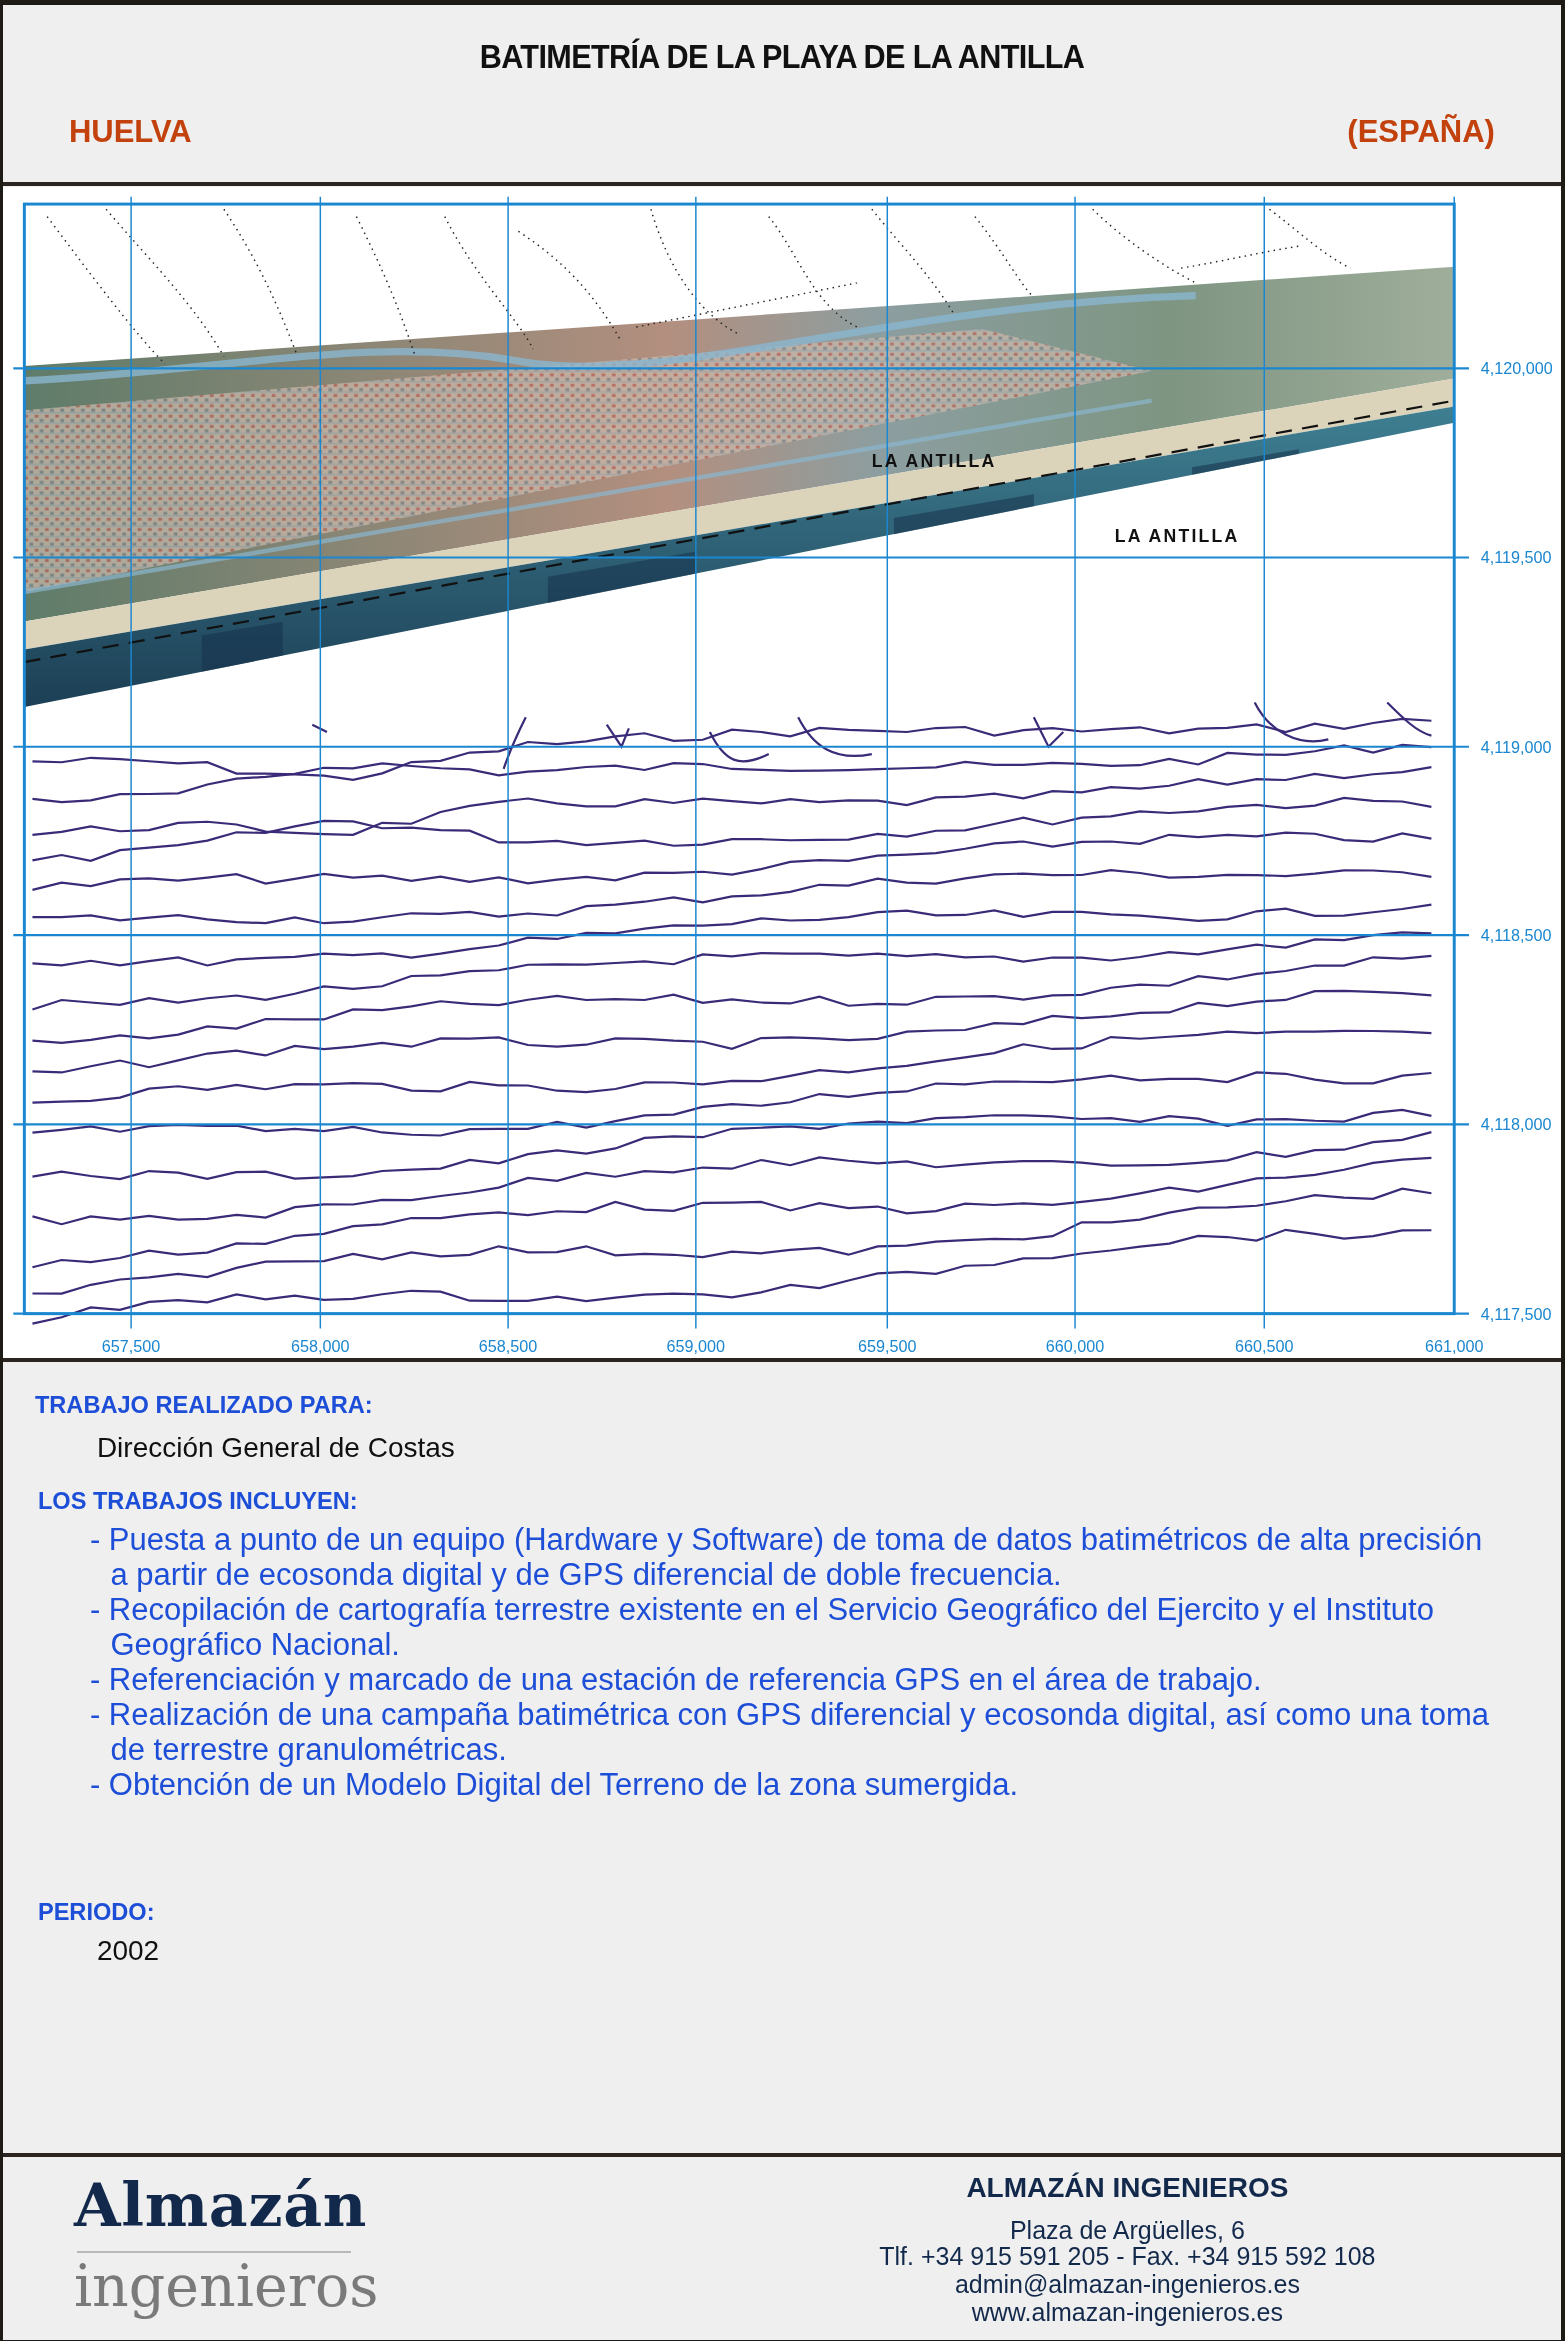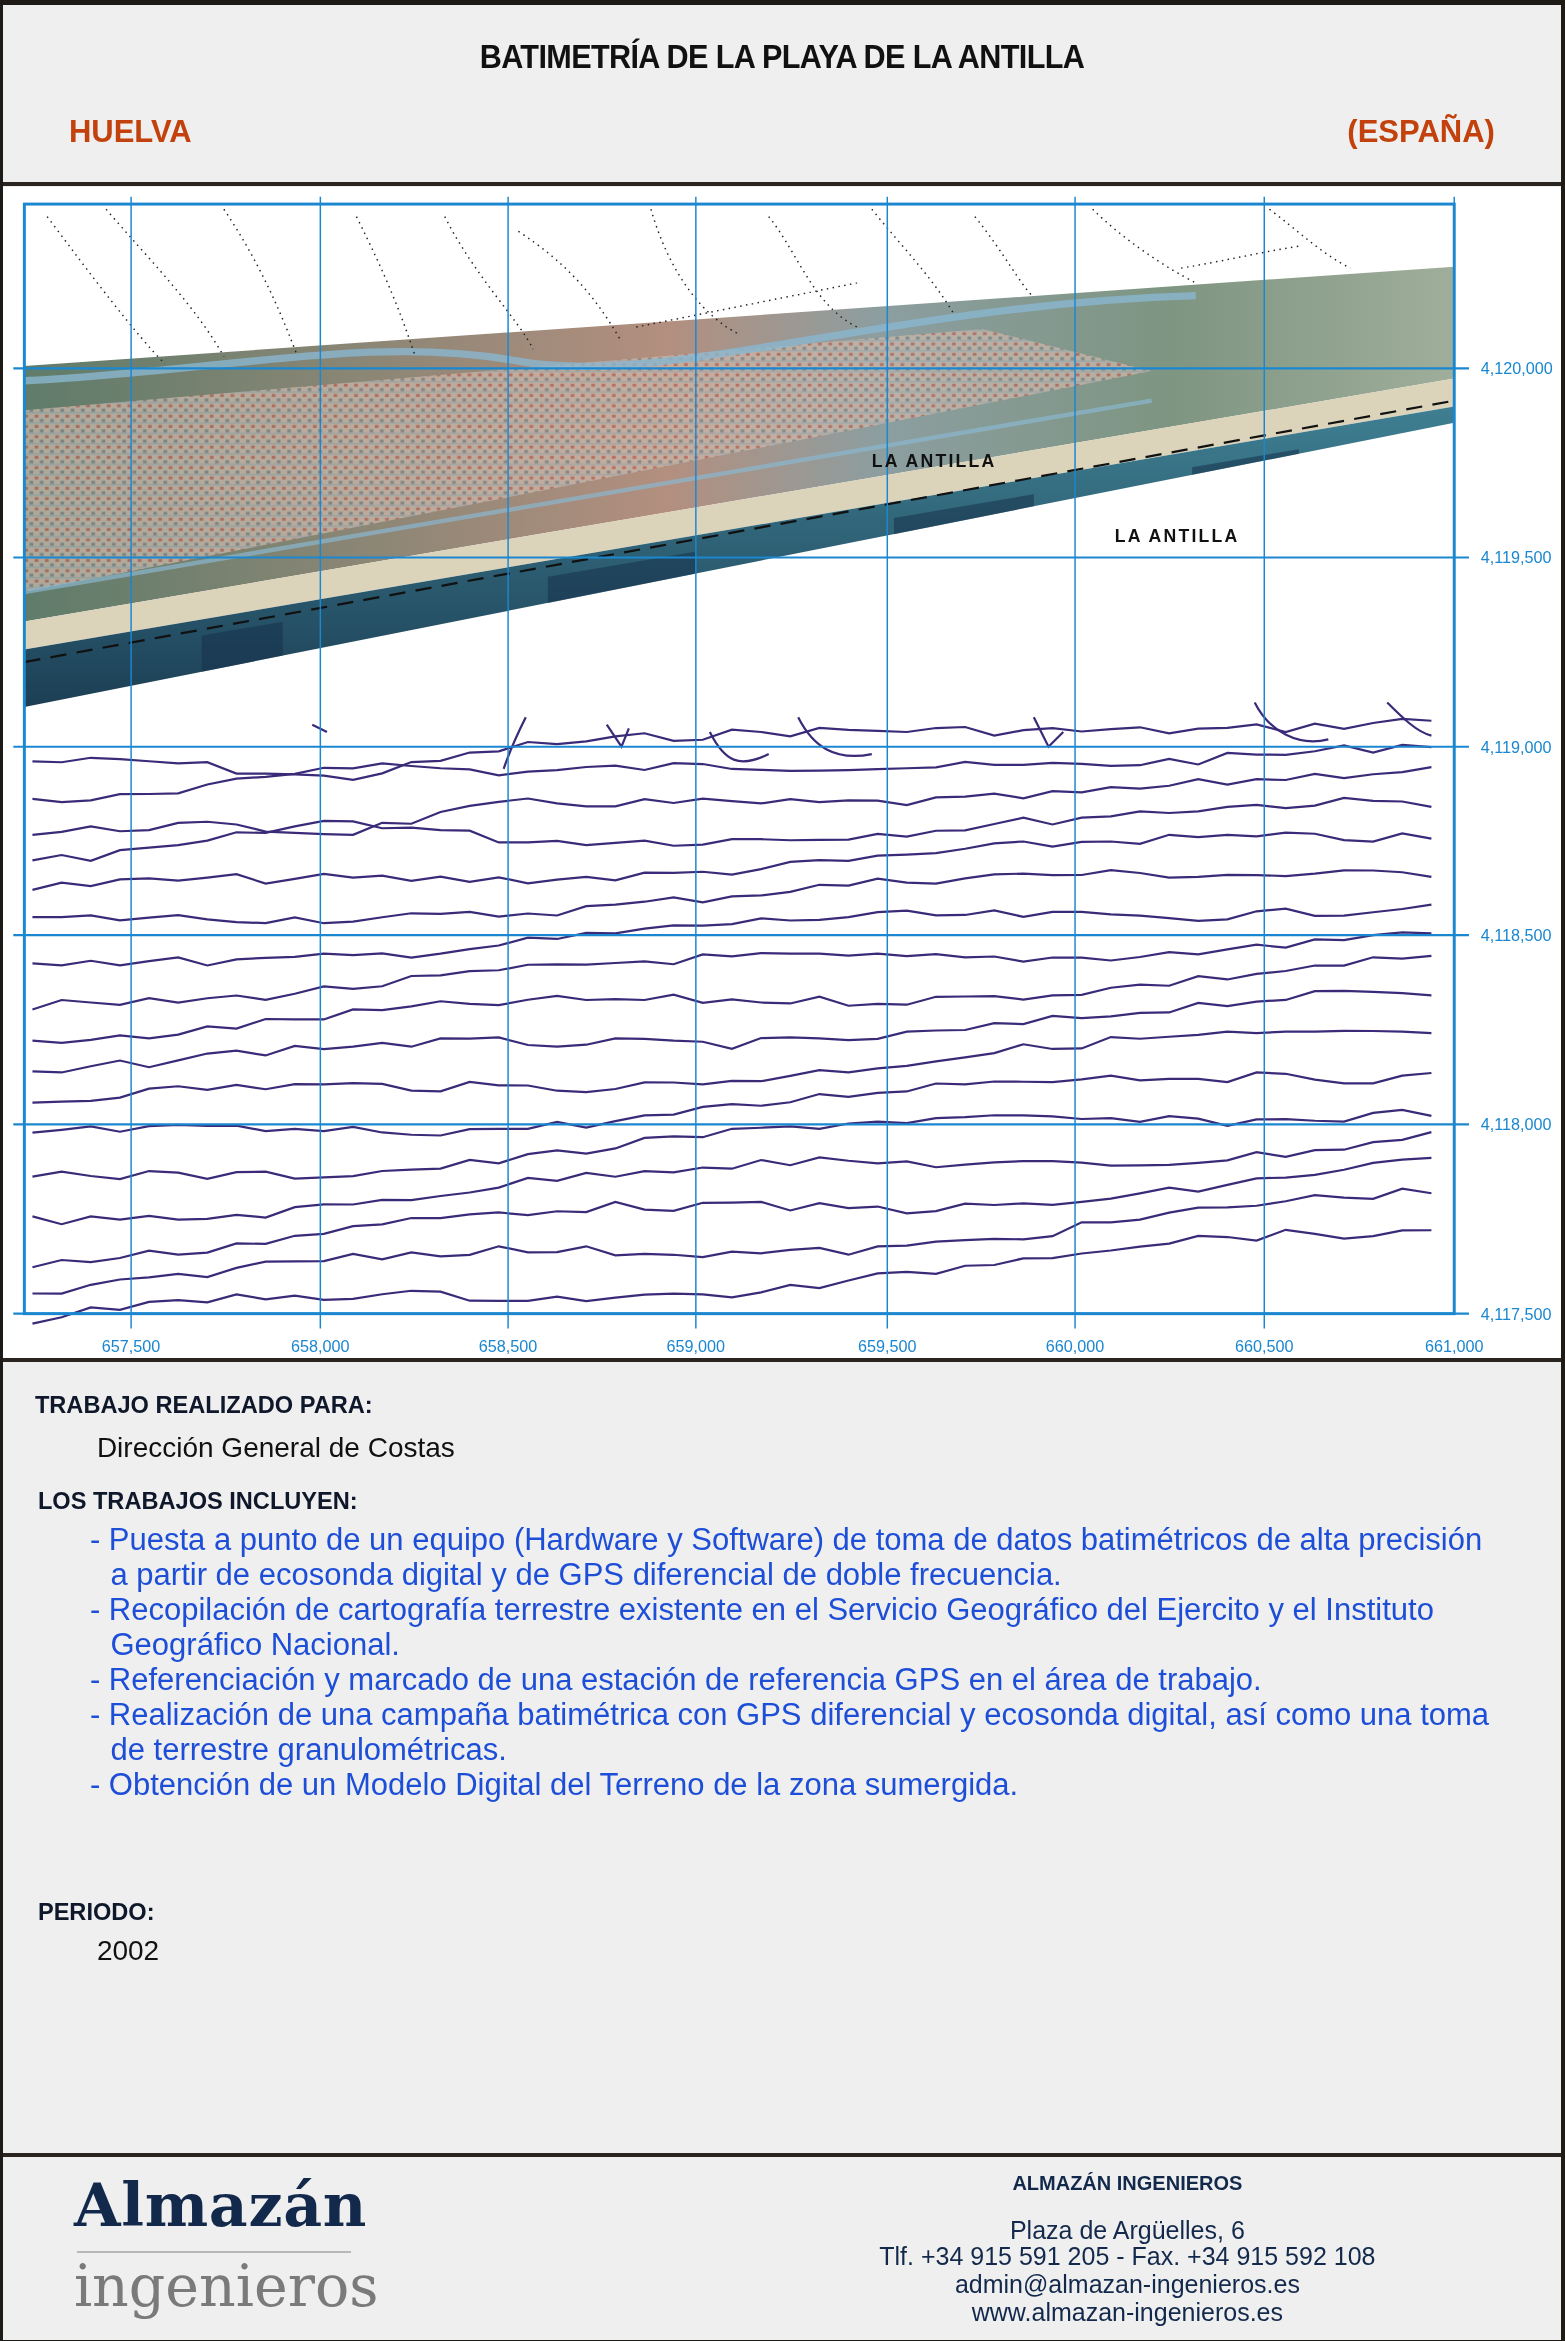--- a/index.html
+++ b/index.html
@@ -7,31 +7,31 @@
   .frame { position:absolute; left:2.9px; top:5px; width:1558px; height:2335px; background:#efefef; }
   .header { position:absolute; left:0; top:0; width:1558px; height:177px; background:#efefef; }
   .title { position:absolute; left:0; width:100%; top:32px; text-align:center; font-weight:bold; font-size:34px; color:#111; letter-spacing:-0.7px; transform:scaleX(0.9); }
   .region { position:absolute; top:109px; font-weight:bold; font-size:31px; color:#c2410c; }
   .region.left { left:66px; }
   .region.right { right:66px; }
   .sep { position:absolute; left:0; width:1558px; background:#2a2520; }
   .map-panel { position:absolute; left:0; top:182px; width:1558px; height:1171px; background:#ffffff; }
   .map-panel svg { position:absolute; left:0; top:0; }
   .info { position:absolute; left:0; top:1357px; width:1558px; height:790px; }
-  .label { position:absolute; font-weight:bold; font-size:23.6px; color:#0f172a; }
+  .label { position:absolute; font-weight:bold; font-size:23.6px; color:#1d4ed8; }
   .value { position:absolute; font-size:28px; color:#111; }
   .bullets { position:absolute; left:87px; top:1517px; margin:0; padding:0; list-style:none; }
   .bullets li { font-size:31px; color:#1d4ed8; line-height:35px; }
   .bullets li .cont { display:block; padding-left:20.6px; }
   .footer { position:absolute; left:0; top:2152px; width:1526px; height:183px; }
   .logo-main { position:absolute; left:71px; top:13.3px; font-family:"DejaVu Serif", serif; font-weight:bold; font-size:60px; color:#13294b; letter-spacing:0.7px; }
   .logo-line { position:absolute; left:74px; top:94px; width:274px; height:2.2px; background:#b9b9b9; }
   .logo-sub { position:absolute; left:71px; top:96px; font-family:"DejaVu Serif", serif; font-size:57px; color:#7a7a7a; }
   .company { position:absolute; right:0; width:803px; text-align:center; color:#13294b; }
-  .company .name { position:absolute; left:0; width:100%; top:14.7px; font-weight:bold; font-size:20px; }
+  .company .name { position:absolute; left:0; width:100%; top:14.7px; font-weight:bold; font-size:28px; }
   .company .line { position:absolute; left:0; width:100%; font-size:25px; }
 </style>
 </head>
 <body>
 
 <div class="frame">
 
   <div class="header">
     <div class="title">BATIMETRÍA DE LA PLAYA DE LA ANTILLA</div>
     <div class="region left">HUELVA</div>

